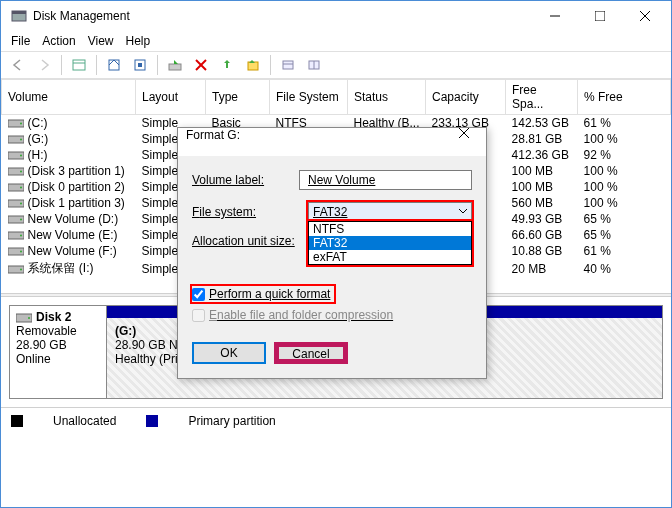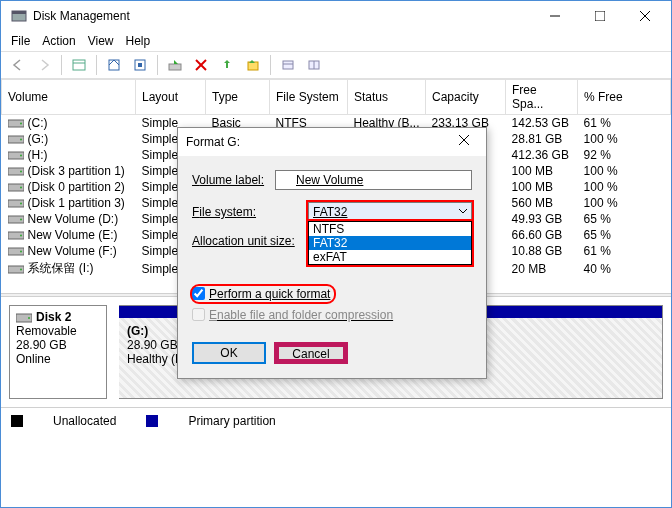--- a/index.html
+++ b/index.html
@@ -14,45 +14,45 @@
 .toolbar { height: 28px; display: flex; align-items: center; gap: 4px; padding: 2px 6px; border-top: 1px solid #e0e0e0; border-bottom: 1px solid #e0e0e0; }
 .tbtn { width: 22px; height: 22px; display: flex; align-items: center; justify-content: center; }
 .tsep { width: 1px; height: 20px; background: #d0d0d0; margin: 0 2px; }
 .grid { height: 214px; overflow: auto; }
 table { width: 100%; border-collapse: collapse; }
 th { text-align: left; font-weight: normal; padding: 3px 6px; background: #fff; border: 1px solid #e0e0e0; font-size: 12px; }
 td { padding: 1px 6px; font-size: 12px; white-space: nowrap; }
 td:first-child { display: flex; align-items: center; gap: 4px; }
 .vicon { width: 16px; height: 12px; display: inline-block; }
 .midsep { height: 4px; background: #f0f0f0; border-top: 1px solid #d0d0d0; border-bottom: 1px solid #d0d0d0; }
-.diskpane { display: flex; padding: 8px; gap: 12px; height: 110px; }
+.diskpane { display: flex; padding: 8px; gap: 0; height: 110px; }
 .diskbox { width: 98px; border: 1px solid #888; padding: 4px 6px; }
 .diskbox .dn { font-weight: bold; }
 .partbox { flex: 1; border: 1px solid #888; border-left: none; position: relative; }
 .parthdr { height: 12px; background: #0000a0; }
 .partbody { padding: 6px 8px; background: repeating-linear-gradient(45deg, #f5f5f5, #f5f5f5 3px, #e8e8e8 3px, #e8e8e8 6px); height: calc(100% - 12px); }
 .partbody .pn { font-weight: bold; }
 .legend { border-top: 1px solid #d0d0d0; padding: 6px 10px; display: flex; gap: 30px; align-items: center; }
 .lsq { width: 12px; height: 12px; display: inline-block; }
 
 .dialog { position: absolute; left: 176px; top: 126px; width: 310px; background: #f0f0f0; border: 1px solid #888; box-shadow: 2px 2px 8px rgba(0,0,0,0.25); }
-.dlg-title { height: 28px; background: #fff; display: flex; align-items: center; padding: 0 8px; }
+.dlg-title { height: 28px; background: #fff; display: flex; align-items: flex-start; padding: 0 8px; }
 .dlg-title .t { flex: 1; }
 .dlg-close { width: 28px; text-align: center; cursor: pointer; }
 .dlg-body { padding: 14px 14px 12px 14px; text-decoration: underline; }
 .dlg-row { display: flex; align-items: center; margin-bottom: 12px; }
 .dlg-row label { width: 116px; }
-.dlg-row input[type=text] { flex: 1; border: 1px solid #7a7a7a; padding: 2px 20px; background: #fff; }
+.dlg-row input[type=text] { flex: 1; border: 1px solid #7a7a7a; padding: 2px 8px; background: #fff; }
 .combo { flex: 1; position: relative; }
 .combo-main { border: 1px solid #7a7a7a; background: #e6eefb; padding: 2px 18px 2px 4px; position: relative; outline: 2px solid #ff0000; outline-offset: 0px; }
 .combo-main .chev { position: absolute; right: 3px; top: 2px; }
 .drop { position: absolute; left: 0; top: 19px; width: 100%; border: 1px solid #000; background: #fff; outline: 2px solid #ff0000; outline-offset: 0px; z-index: 5; }
 .drop div { padding: 0px 4px; }
 .drop .sel { background: #0078d7; color: #fff; }
-.chkrow { display: flex; align-items: flex-start; margin-top: 38px; gap: 4px; border-radius: 7px; }
+.chkrow { display: flex; align-items: flex-end; margin-top: 38px; gap: 4px; }
 .chkrow.first { outline: 2px solid #ff0000; width: fit-content; padding: 1px 4px 1px 0; }
 .chkrow input { width: 13px; height: 13px; }
 .btnrow { display: flex; justify-content: flex-start; gap: 8px; padding: 8px 14px 14px; }
 .btn { width: 74px; height: 22px; border: 5px solid #be185d; background: #e1e1e1; }
 .btn.default { border: 1px solid #0078d7; outline: 1px solid #0078d7; outline-offset: -2px; }
 .underline { text-decoration: underline; }
 </style>
 </head>
 <body>
 

